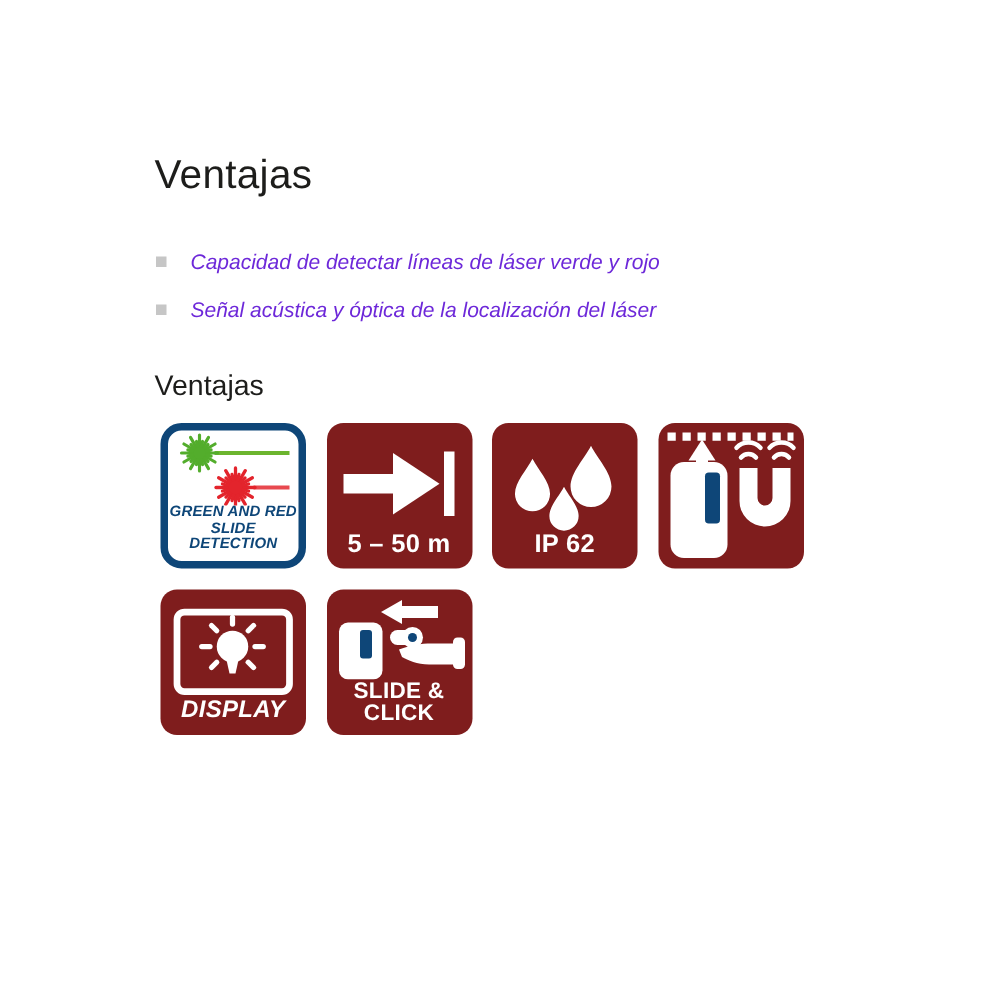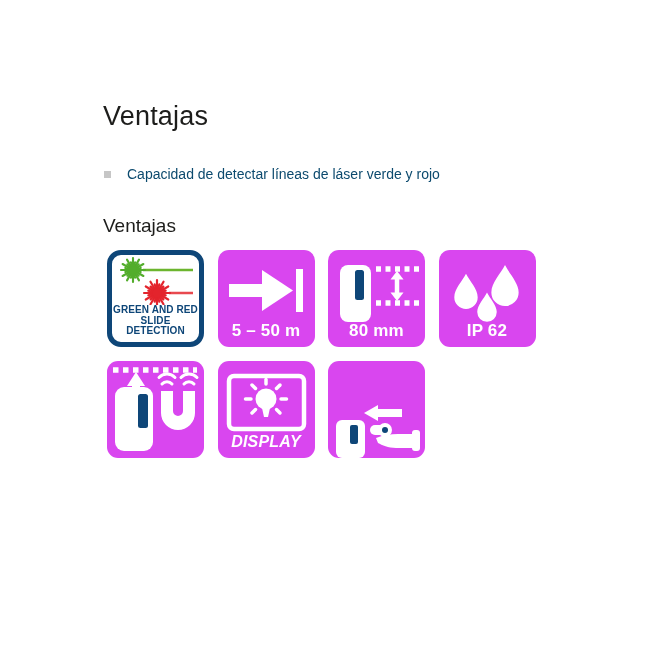--- a/index.html
+++ b/index.html
@@ -25,22 +25,23 @@
     list-style: none;
     margin: 32px 0 0 0;
     padding: 0;
   }
   ul.advantages li {
     position: relative;
     padding-left: 24px;
     margin-bottom: 10.5px;
     font-size: 14px;
     line-height: 21.5px;
-    color: #0c4a6e;
+    color: #6d28d9;
     max-width: 448px;
+    font-style: italic;
   }
   .bullet-square {
     position: absolute;
     left: 1px;
     top: 7px;
     width: 7px;
     height: 7px;
     background: #c6c6c6;
   }
   h2.sub-title {
@@ -54,21 +55,21 @@
     margin: 13px 0 0 4px;
     width: 445px;
     display: flex;
     flex-wrap: wrap;
     gap: 14px 13.5px;
   }
   .tile {
     width: 97px;
     height: 97px;
     box-sizing: border-box;
-    background: #d946ef;
+    background: #7f1d1d;
     border-radius: 11px;
     display: flex;
     flex-direction: column;
     align-items: center;
     justify-content: flex-end;
     overflow: hidden;
   }
   .tile svg { display: block; flex: none; }
   .tile-label {
     color: #ffffff;
@@ -79,20 +80,21 @@
     padding-bottom: 7px;
     letter-spacing: 0.2px;
     white-space: nowrap;
   }
   .tile-label.small { font-size: 16px; padding-bottom: 7px; font-style: italic; }
   .tile-label.two-line { font-size: 15px; line-height: 15.5px; padding-bottom: 6px; white-space: normal; }
   .tile.light {
     background: #ffffff;
     border: 5px solid #0e4678;
     border-radius: 14px;
+    font-style: italic;
   }
   .beam-text {
     color: #0e4678;
     font-weight: 700;
     font-size: 10px;
     line-height: 10.5px;
     text-align: center;
     letter-spacing: 0.1px;
     padding-bottom: 5px;
   }
@@ -102,20 +104,24 @@
 
 <div class="page">
   <div class="content">
 
     <h1 class="section-title">Ventajas</h1>
 
     <ul class="advantages">
       <li>
         <span class="bullet-square"></span>
         <span>Capacidad de detectar líneas de láser verde y rojo</span>
+      </li>
+      <li>
+        <span class="bullet-square"></span>
+        <span>Señal acústica y óptica de la localización del láser</span>
       </li>
     </ul>
 
     <h2 class="sub-title">Ventajas</h2>
 
     <div class="tiles">
 
       <div class="tile light">
         <svg width="87" height="50" viewBox="0 0 87 50">
           <line x1="31" y1="15" x2="81" y2="15" stroke="#6cb52e" stroke-width="2.6"></line>
@@ -160,32 +166,20 @@
 
       <div class="tile">
         <svg width="97" height="64" viewBox="0 0 97 64">
           <rect x="11" y="26" width="34" height="13" fill="#ffffff"></rect>
           <polygon points="44,12 75,32.5 44,53" fill="#ffffff"></polygon>
           <rect x="78" y="11" width="7" height="43" fill="#ffffff"></rect>
         </svg>
         <div class="tile-label">5 – 50 m</div>
       </div>
 
-      <div class="tile">
-        <svg width="97" height="64" viewBox="0 0 97 64">
-          <rect x="12" y="7" width="31" height="57" rx="8" fill="#ffffff"></rect>
-          <rect x="27" y="12" width="9" height="30" rx="2.5" fill="#0e4678"></rect>
-          <line x1="48" y1="11" x2="91" y2="11" stroke="#ffffff" stroke-width="5.5" stroke-dasharray="5 4.5"></line>
-          <line x1="48" y1="45" x2="91" y2="45" stroke="#ffffff" stroke-width="5.5" stroke-dasharray="5 4.5"></line>
-          <line x1="69" y1="20" x2="69" y2="36" stroke="#ffffff" stroke-width="4.5"></line>
-          <polygon points="69,13 62.5,21.5 75.5,21.5" fill="#ffffff"></polygon>
-          <polygon points="69,43 62.5,34.5 75.5,34.5" fill="#ffffff"></polygon>
-        </svg>
-        <div class="tile-label">80 mm</div>
-      </div>
 
       <div class="tile">
         <svg width="97" height="64" viewBox="0 0 97 64">
           <g fill="#ffffff">
             <path transform="translate(27,32) scale(0.9)" d="M0,-18 C4,-10 13,-1 13,8 A13,13 0 1,1 -13,8 C-13,-1 -4,-10 0,-18 Z"></path>
             <path transform="translate(66,26) scale(1.05)" d="M0,-18 C4,-10 13,-1 13,8 A13,13 0 1,1 -13,8 C-13,-1 -4,-10 0,-18 Z"></path>
             <path transform="translate(48,48) scale(0.75)" d="M0,-18 C4,-10 13,-1 13,8 A13,13 0 1,1 -13,8 C-13,-1 -4,-10 0,-18 Z"></path>
           </g>
         </svg>
         <div class="tile-label">IP 62</div>
@@ -233,17 +227,21 @@
           <rect x="8" y="18" width="29" height="38" rx="6" fill="#ffffff"></rect>
           <rect x="22" y="23" width="8" height="19" rx="2" fill="#0e4678"></rect>
           <g fill="#ffffff">
             <rect x="42" y="23" width="15" height="10" rx="5"></rect>
             <circle cx="57" cy="28" r="7"></circle>
             <circle cx="57" cy="28" r="3" fill="#0e4678"></circle>
             <path d="M48,36 C56,33 62,32 70,32 L85,32 L85,46 L68,46 C60,46 54,43 50,41 Z"></path>
             <rect x="84" y="28" width="8" height="21" rx="3"></rect>
           </g>
         </svg>
+        <div class="tile-label two-line">
+          <div>SLIDE &amp;</div>
+          <div>CLICK</div>
+        </div>
       </div>
 
     </div>
   </div>
 </div>
 
 </body></html>

